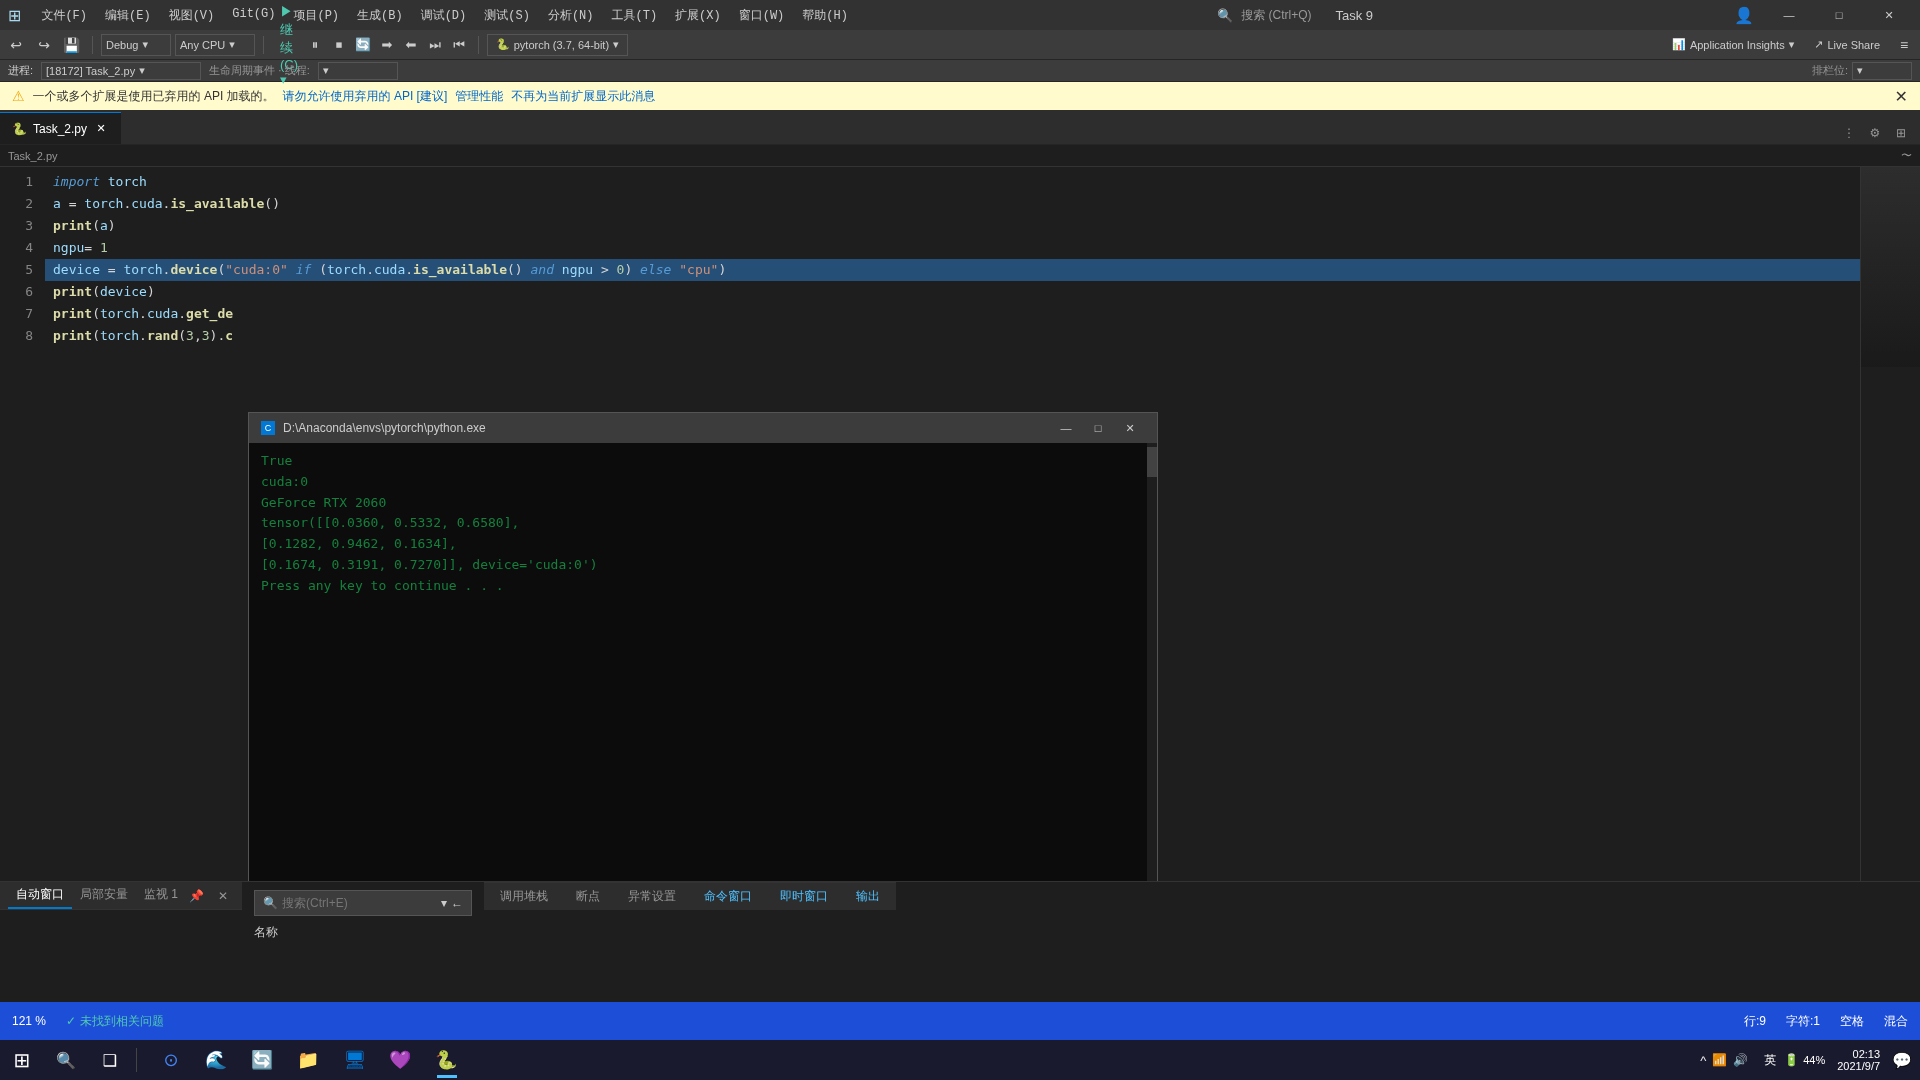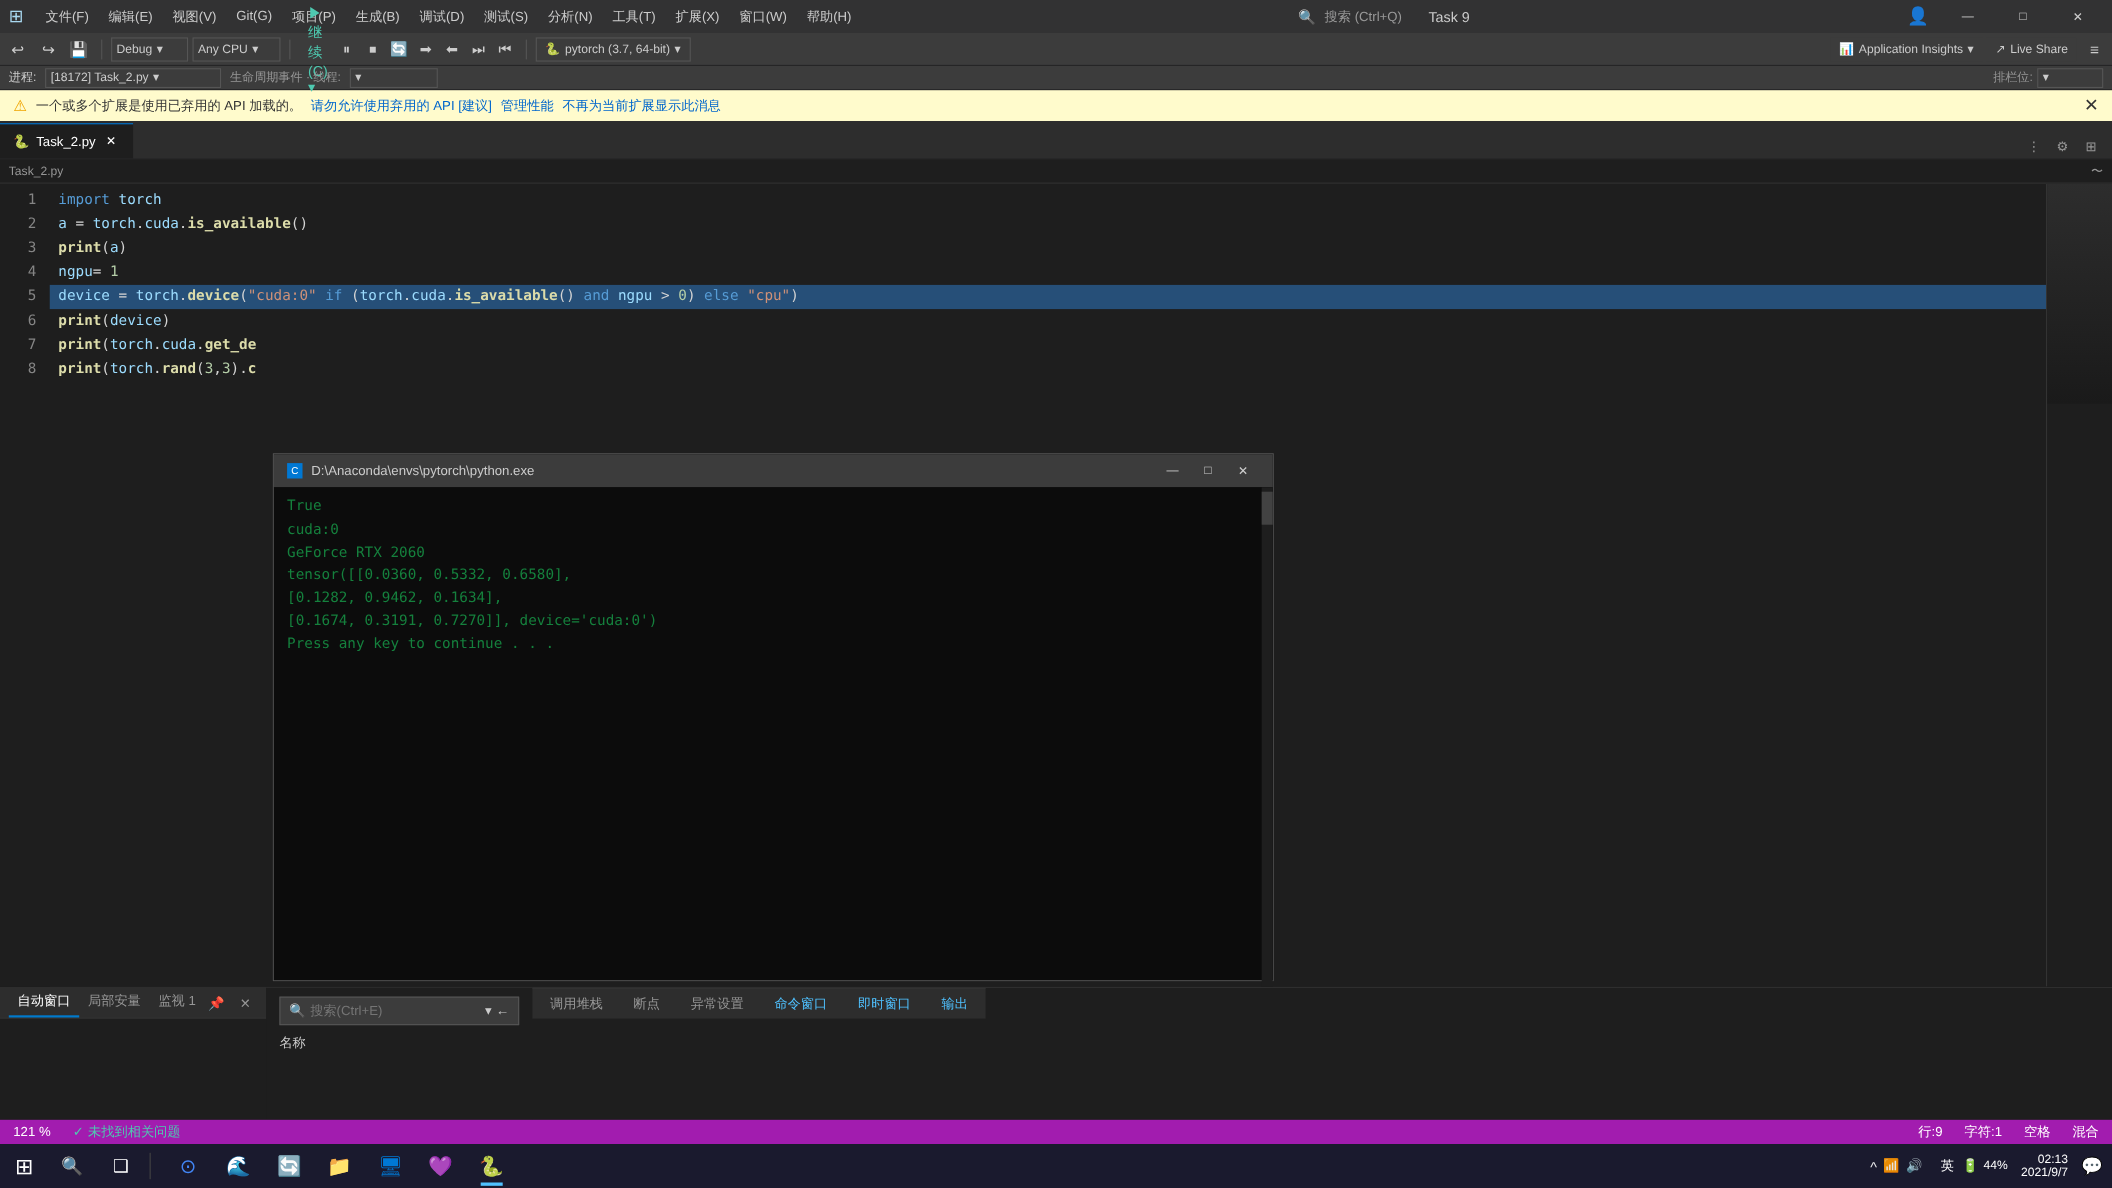--- a/index.html
+++ b/index.html
@@ -24,20 +24,21 @@
       color: #cccccc;
     }
     .title-bar-left {
       display: flex;
       align-items: center;
       gap: 12px;
     }
     .title-bar-menu {
       display: flex;
       gap: 2px;
+      font-family: Liberation Mono, monospace;
     }
     .menu-item {
       padding: 4px 8px;
       font-size: 12px;
       cursor: pointer;
       color: #cccccc;
     }
     .title-bar-center {
       display: flex;
       align-items: center;
@@ -288,21 +289,21 @@
       padding: 4px 0;
       color: #d4d4d4;
       overflow: hidden;
     }
     .code-line {
       display: block;
       padding: 0 8px;
       white-space: pre;
     }
     .code-line.highlighted { background: #264f78; }
-    .kw { color: #569cd6; }
+    .kw { color: #569cd6; font-style: italic; }
     .fn { color: #dcdcaa; font-weight: bold; }
     .str { color: #ce9178; }
     .num { color: #b5cea8; }
     .op { color: #d4d4d4; }
     .var { color: #9cdcfe; }
 
     
     .minimap {
       width: 60px;
       background: #1e1e1e;
@@ -310,22 +311,22 @@
       overflow: hidden;
     }
     .minimap-canvas {
       width: 60px;
       height: 200px;
       background: linear-gradient(to bottom, #2d2d2d 0%, #1a1a1a 100%);
     }
 
     
     .bottom-panel {
-      height: 22px;
-      background: #a21caf;
+      height: 38px;
+      background: #1d4ed8;
       display: flex;
       align-items: center;
       justify-content: space-between;
       padding: 0 8px;
       font-size: 12px;
       color: #ffffff;
     }
     .status-left {
       display: flex;
       align-items: center;

